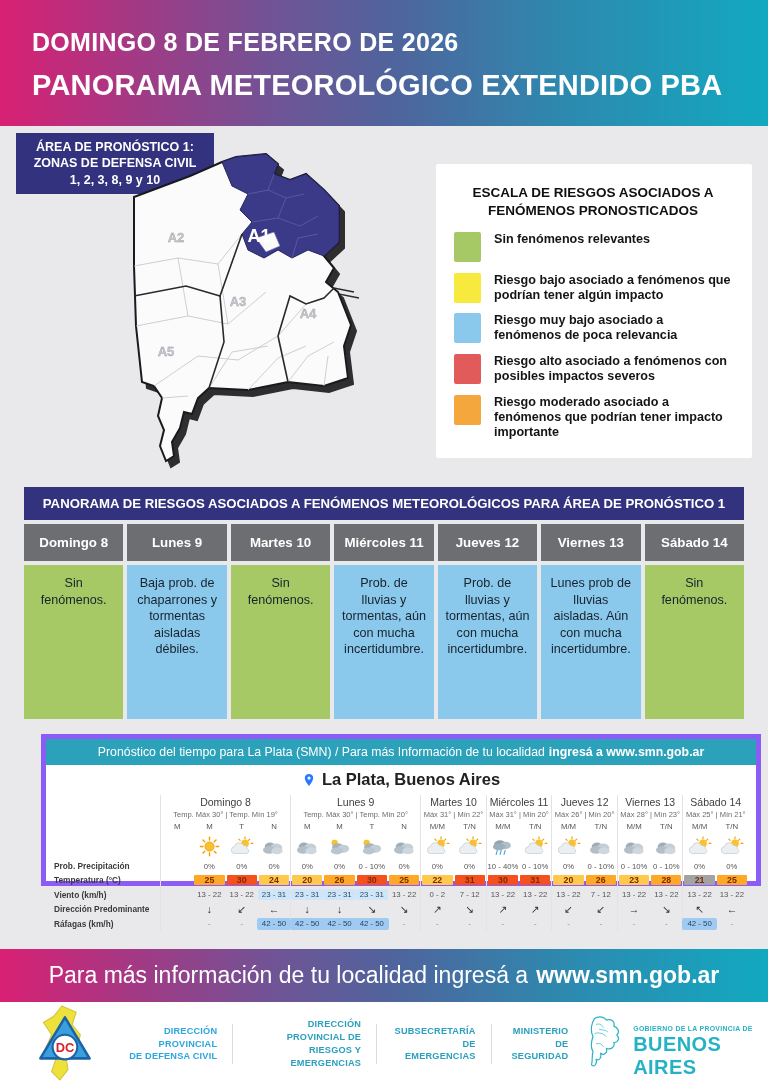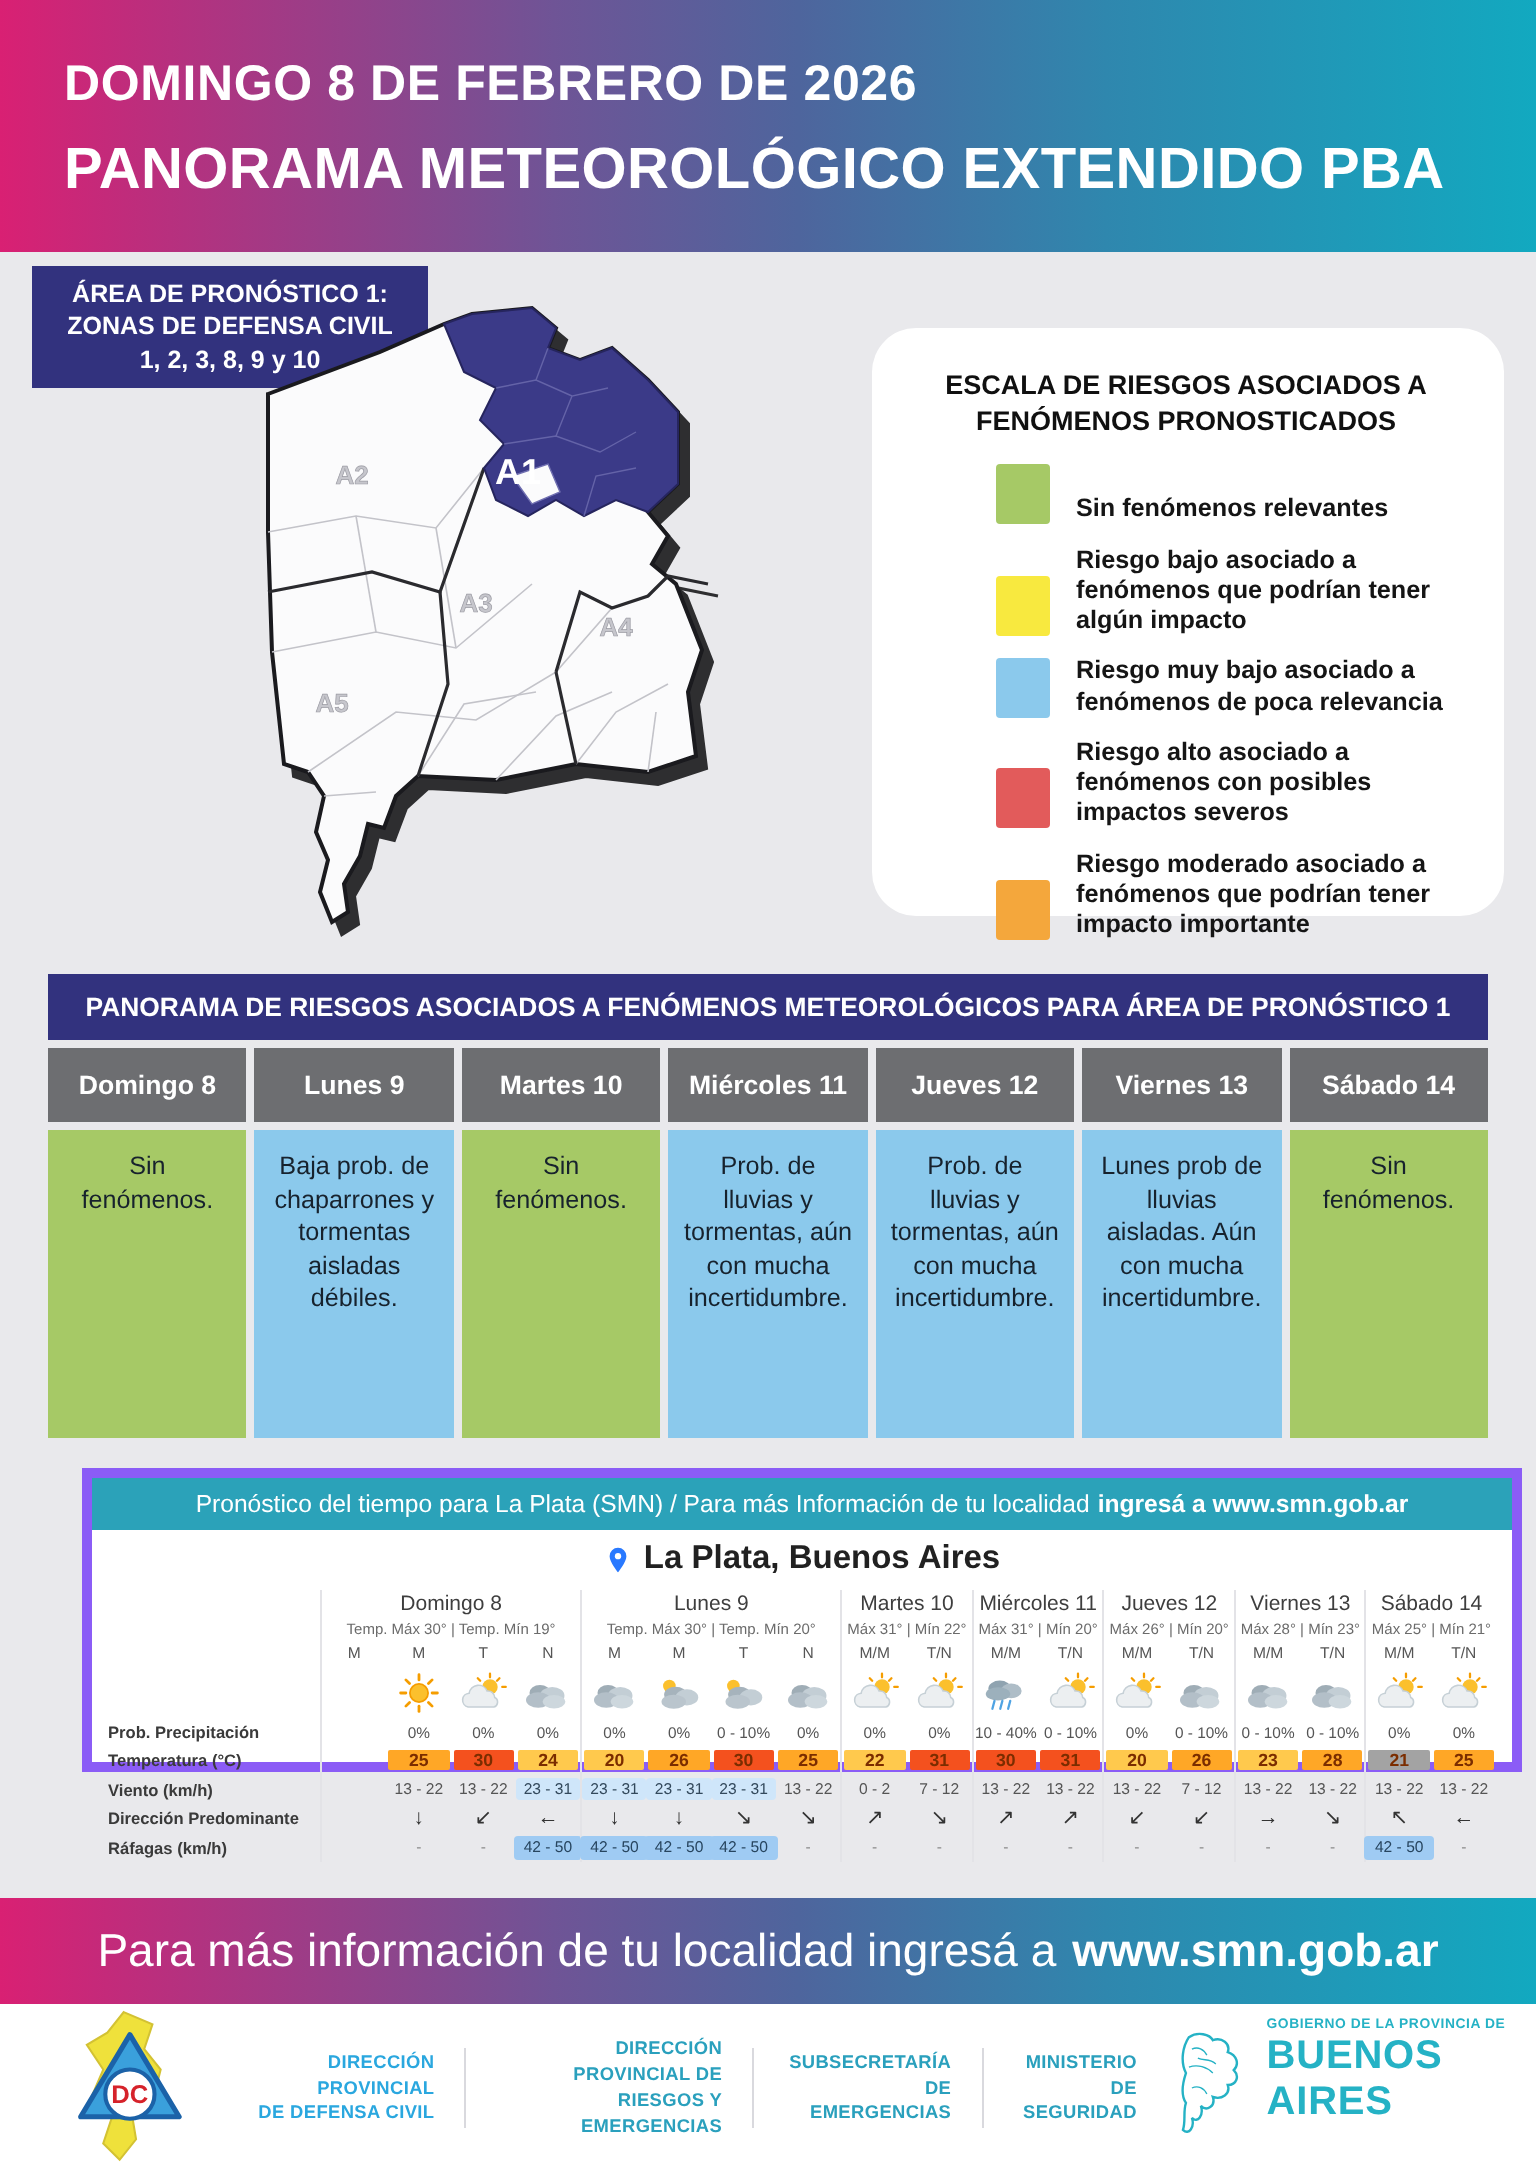--- a/index.html
+++ b/index.html
@@ -13,24 +13,24 @@
   .hero-title{color:#fff;font-weight:bold;font-size:29px;margin-top:12px;letter-spacing:.2px;}
 
   
   .area-box{position:absolute;left:16px;top:133px;width:198px;background:#32327e;color:#fff;
     text-align:center;font-size:12.5px;font-weight:bold;line-height:1.3;padding:6px 4px;box-sizing:border-box;}
   .map-svg{position:absolute;left:128px;top:146px;width:296px;height:326px;
     filter:drop-shadow(5px 6px 0 rgba(25,25,28,.9));}
   .zone-label{font-weight:bold;font-size:13px;fill:#c6c6cc;stroke:#9c9ca4;stroke-width:.35px;font-family:"Liberation Sans",sans-serif;}
   .zone-label-a1{font-weight:bold;font-size:18px;fill:#ffffff;font-family:"Liberation Sans",sans-serif;}
 
-  .legend{position:absolute;left:436px;top:164px;width:316px;height:294px;background:#fff;border-radius:22px;
+  .legend{position:absolute;left:436px;top:164px;width:316px;height:294px;background:#fff;border-radius:2px;
     box-sizing:border-box;padding:20px 20px 12px 18px;}
   .legend-title{font-size:13.5px;font-weight:bold;color:#101010;text-align:center;line-height:1.3;margin-bottom:13px;}
-  .lg-item{display:flex;align-items:flex-end;gap:13px;margin-bottom:10.5px;margin-left:44px;}
+  .lg-item{display:flex;align-items:flex-start;gap:13px;margin-bottom:10.5px;}
   .lg-swatch{width:27px;height:30px;border-radius:2px;flex:none;}
   .lg-label{font-size:12.6px;font-weight:bold;color:#151515;line-height:1.2;}
 
   
   .risk-title{position:absolute;left:24px;top:487px;width:720px;height:33px;background:#32327e;color:#fff;
     font-weight:bold;font-size:13.2px;display:flex;align-items:center;justify-content:center;box-sizing:border-box;}
   .risk-grid{position:absolute;left:24px;top:524px;width:720px;display:grid;grid-template-columns:repeat(7,1fr);column-gap:4px;}
   .risk-day{background:#6d6e71;color:#fff;font-weight:bold;font-size:13.3px;height:37px;margin-bottom:4px;
     display:flex;align-items:center;justify-content:center;}
   .risk-cell{height:154px;box-sizing:border-box;padding:10px 7px 0;text-align:center;font-size:12.6px;color:#17222d;line-height:1.32;}
@@ -70,21 +70,21 @@
   .banner b{margin-left:8px;}
 
   
   .footer{position:absolute;left:0;top:1002px;width:768px;height:84px;background:#fff;
     display:flex;align-items:center;}
   .dc-logo{margin-left:30px;flex:none;}
   .org{text-align:right;font-size:9.2px;font-weight:bold;line-height:1.4;letter-spacing:.2px;}
   .org-dc{color:#2aa7df;margin-left:14px;}
   .org-teal{color:#2aa0bd;}
   .fsep{width:1px;height:40px;background:#d9d9de;margin:0 15px;flex:none;}
-  .gov{display:flex;align-items:flex-start;margin-left:16px;}
+  .gov{display:flex;align-items:flex-end;margin-left:16px;}
   .gov-text{margin-left:4px;}
   .gov-small{font-size:6.9px;font-weight:bold;color:#25b2c5;letter-spacing:.3px;}
   .gov-big{font-size:20px;font-weight:bold;color:#25b2c5;letter-spacing:.4px;margin-top:1px;}
 </style>
 </head>
 <body>
 
 <div class="page">
 
   <header class="hero">

